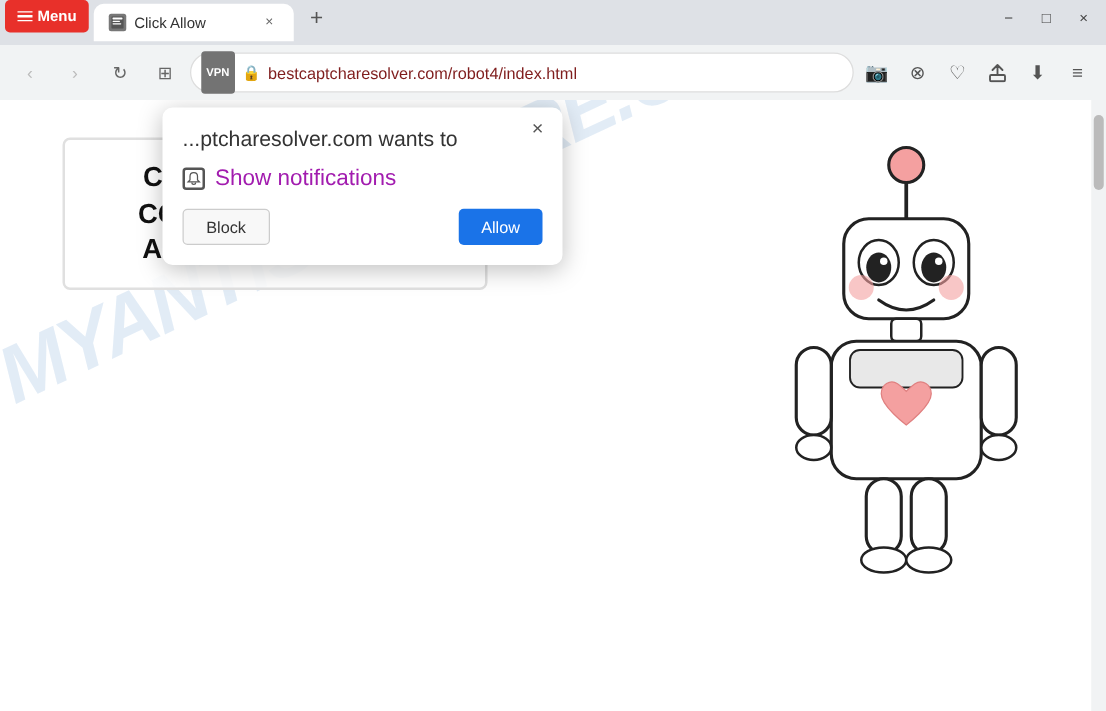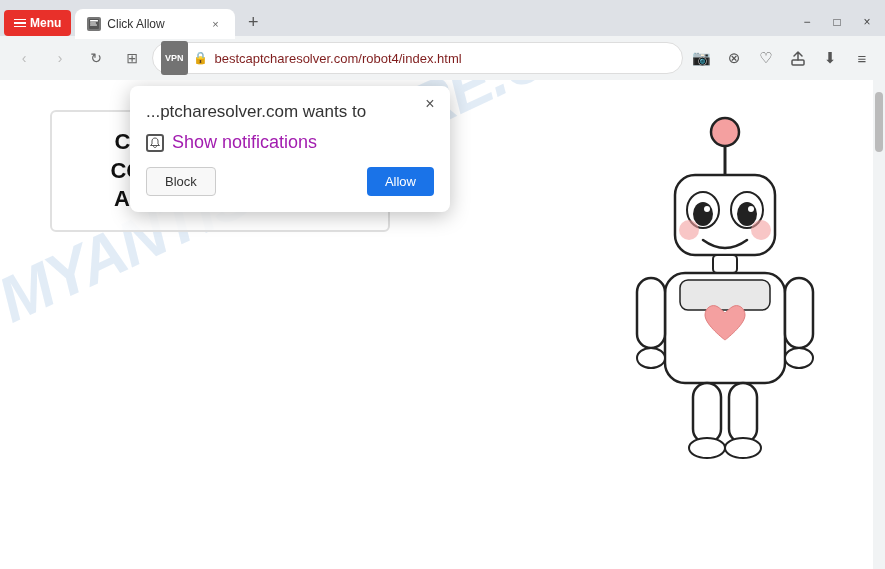--- a/index.html
+++ b/index.html
@@ -17,21 +17,21 @@
       width: 100%;
       height: 100%;
       display: flex;
       flex-direction: column;
       background: #f1f3f4;
     }
 
     
     .tab-bar {
       display: flex;
-      align-items: flex-end;
+      align-items: flex-start;
       background: #dee1e6;
       height: 36px;
       padding: 0 4px;
       gap: 4px;
     }
 
     .menu-btn {
       background: #e8302a;
       color: white;
       border: none;

